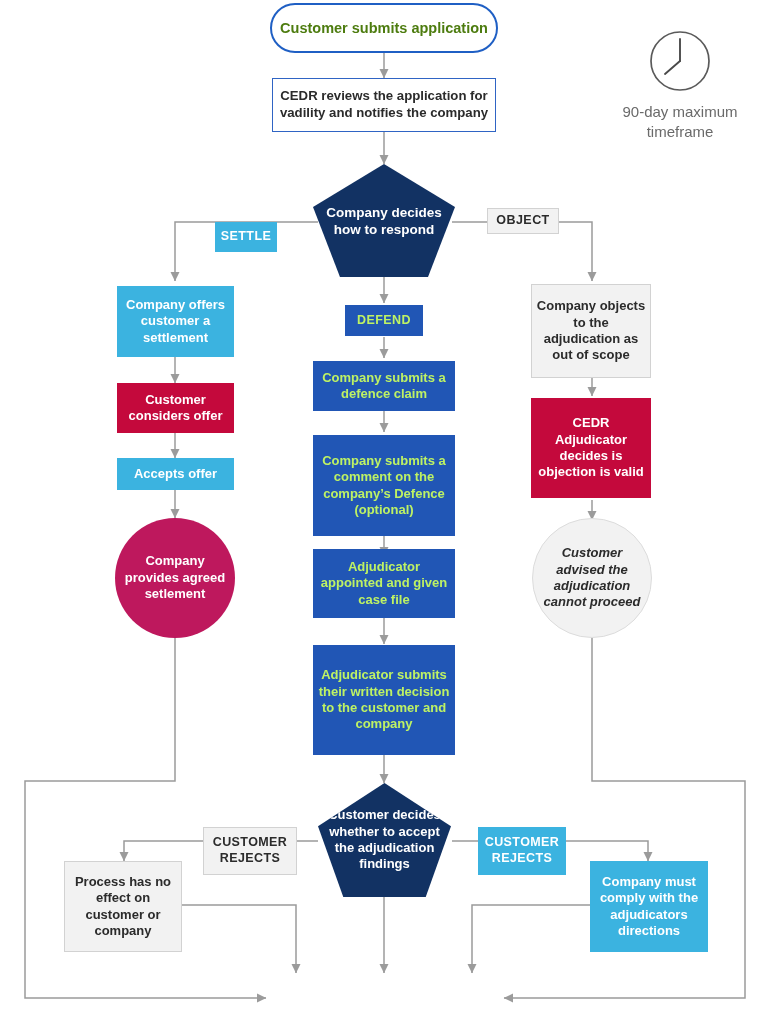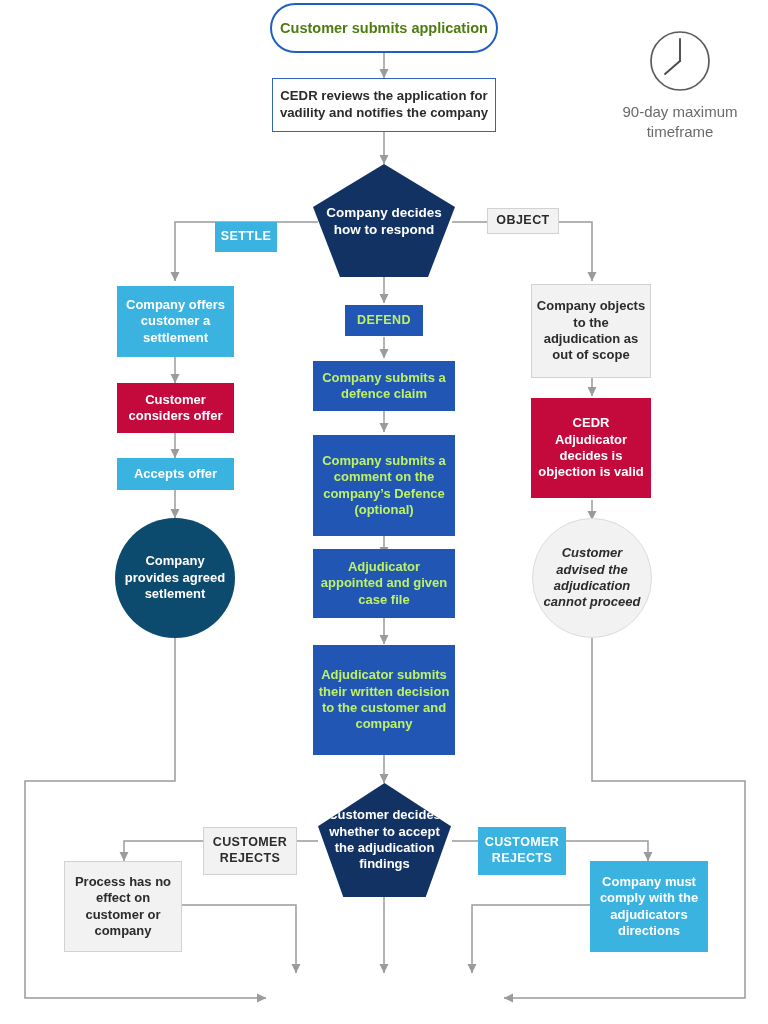--- a/index.html
+++ b/index.html
@@ -22,21 +22,21 @@
   .proc-outline{background:#ffffff;border:1.6px solid #2f64c4;color:#2b2b2b;}
 
   
   .fill-lightblue{background:#3BB3E0;color:#ffffff;}
   .fill-blue{background:#2156B5;color:#bef264;}
   .fill-red{background:#C4093C;color:#ffffff;}
   .fill-grey{background:#F2F2F2;border:1px solid #d2d2d2;color:#2b2b2b;}
 
   
   .circle{border-radius:50%;}
-  .circle-lightblue{background:#0c4a6e;color:#ffffff;}
+  .circle-lightblue{background:#be185d;color:#ffffff;}
   .circle-grey{background:#F2F2F2;border:1px solid #dcdcdc;color:#2b2b2b;}
 
   
   .pentagon{background:#123263;color:#ffffff;
     clip-path:polygon(50% 0%, 100% 38%, 81% 100%, 19% 100%, 0% 38%);}
 
   .label-chip{font-size:12.5px;letter-spacing:.45px;}
 
   
   #clock-legend{position:absolute;z-index:3;left:600px;top:28px;width:160px;text-align:center;}

